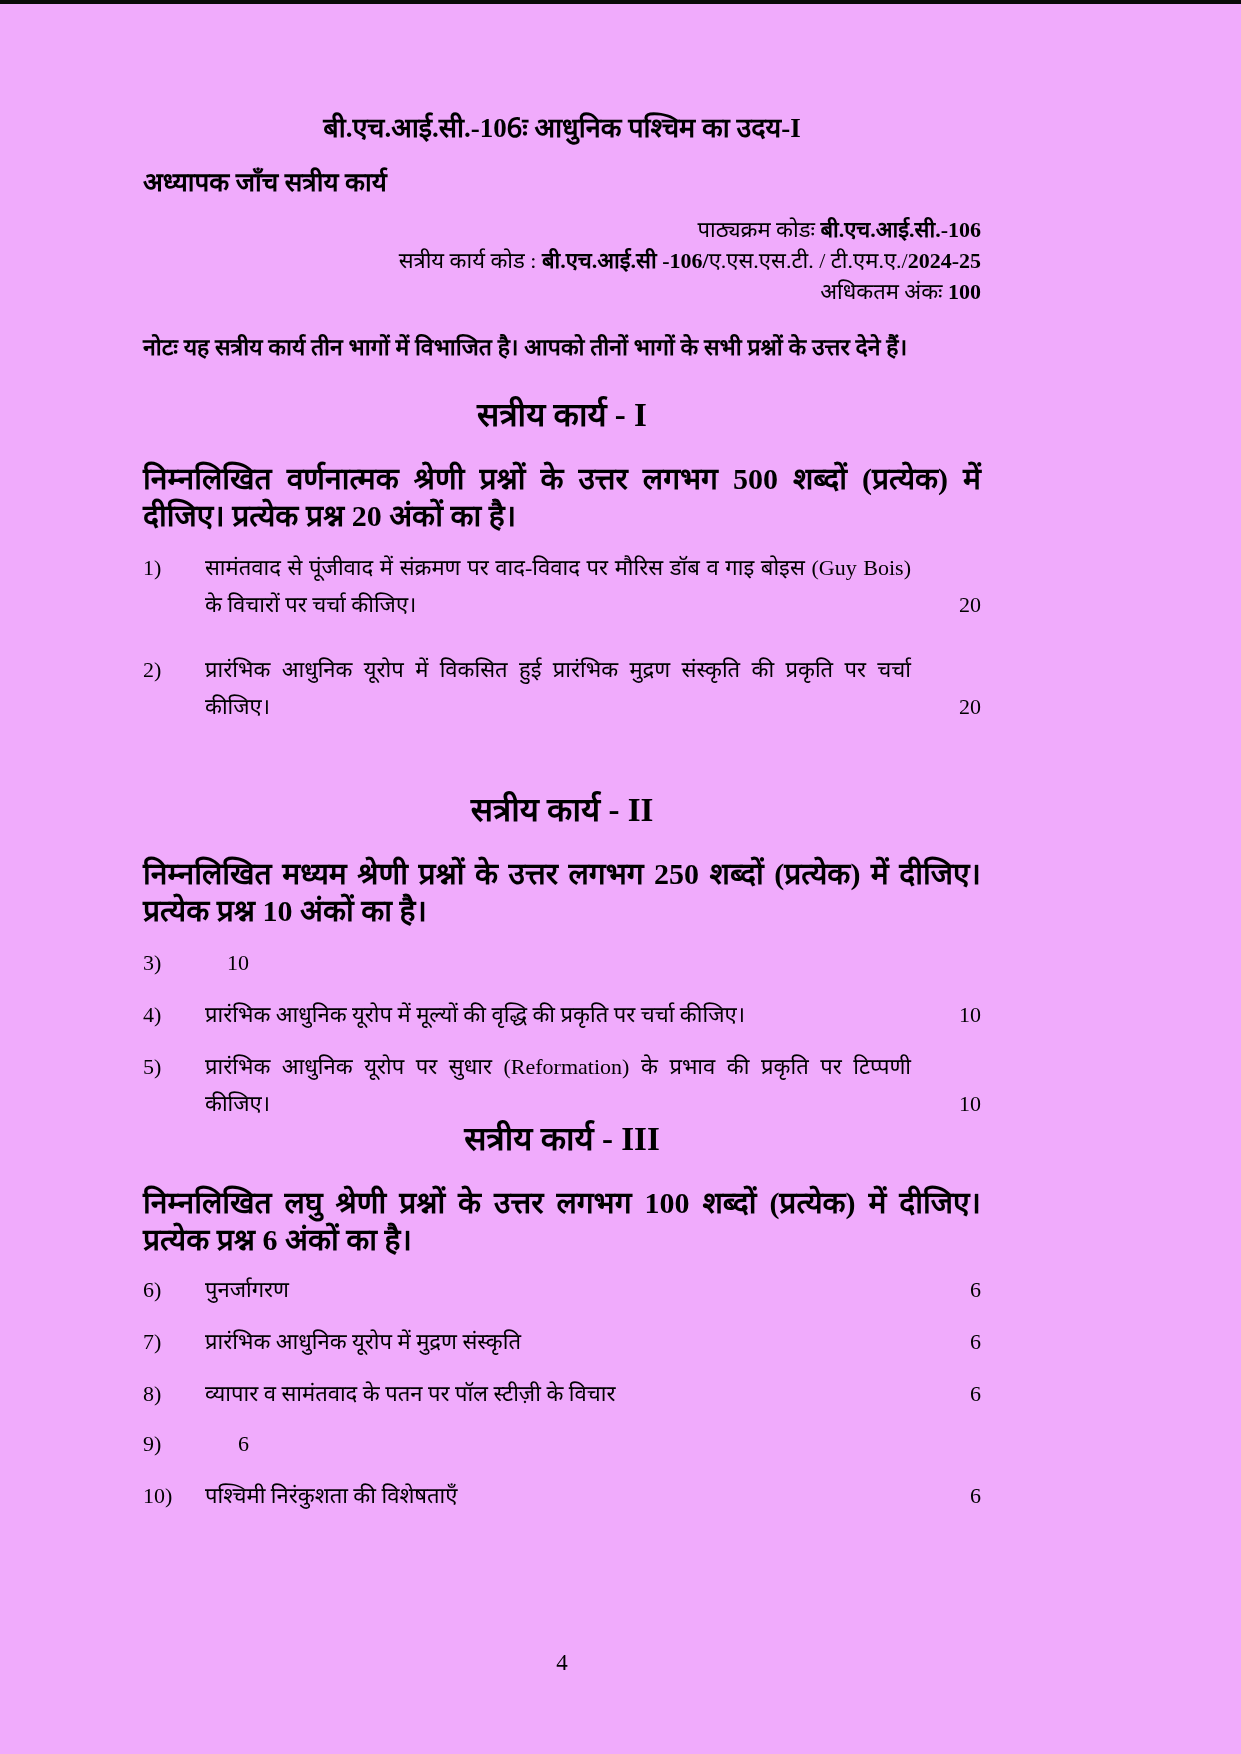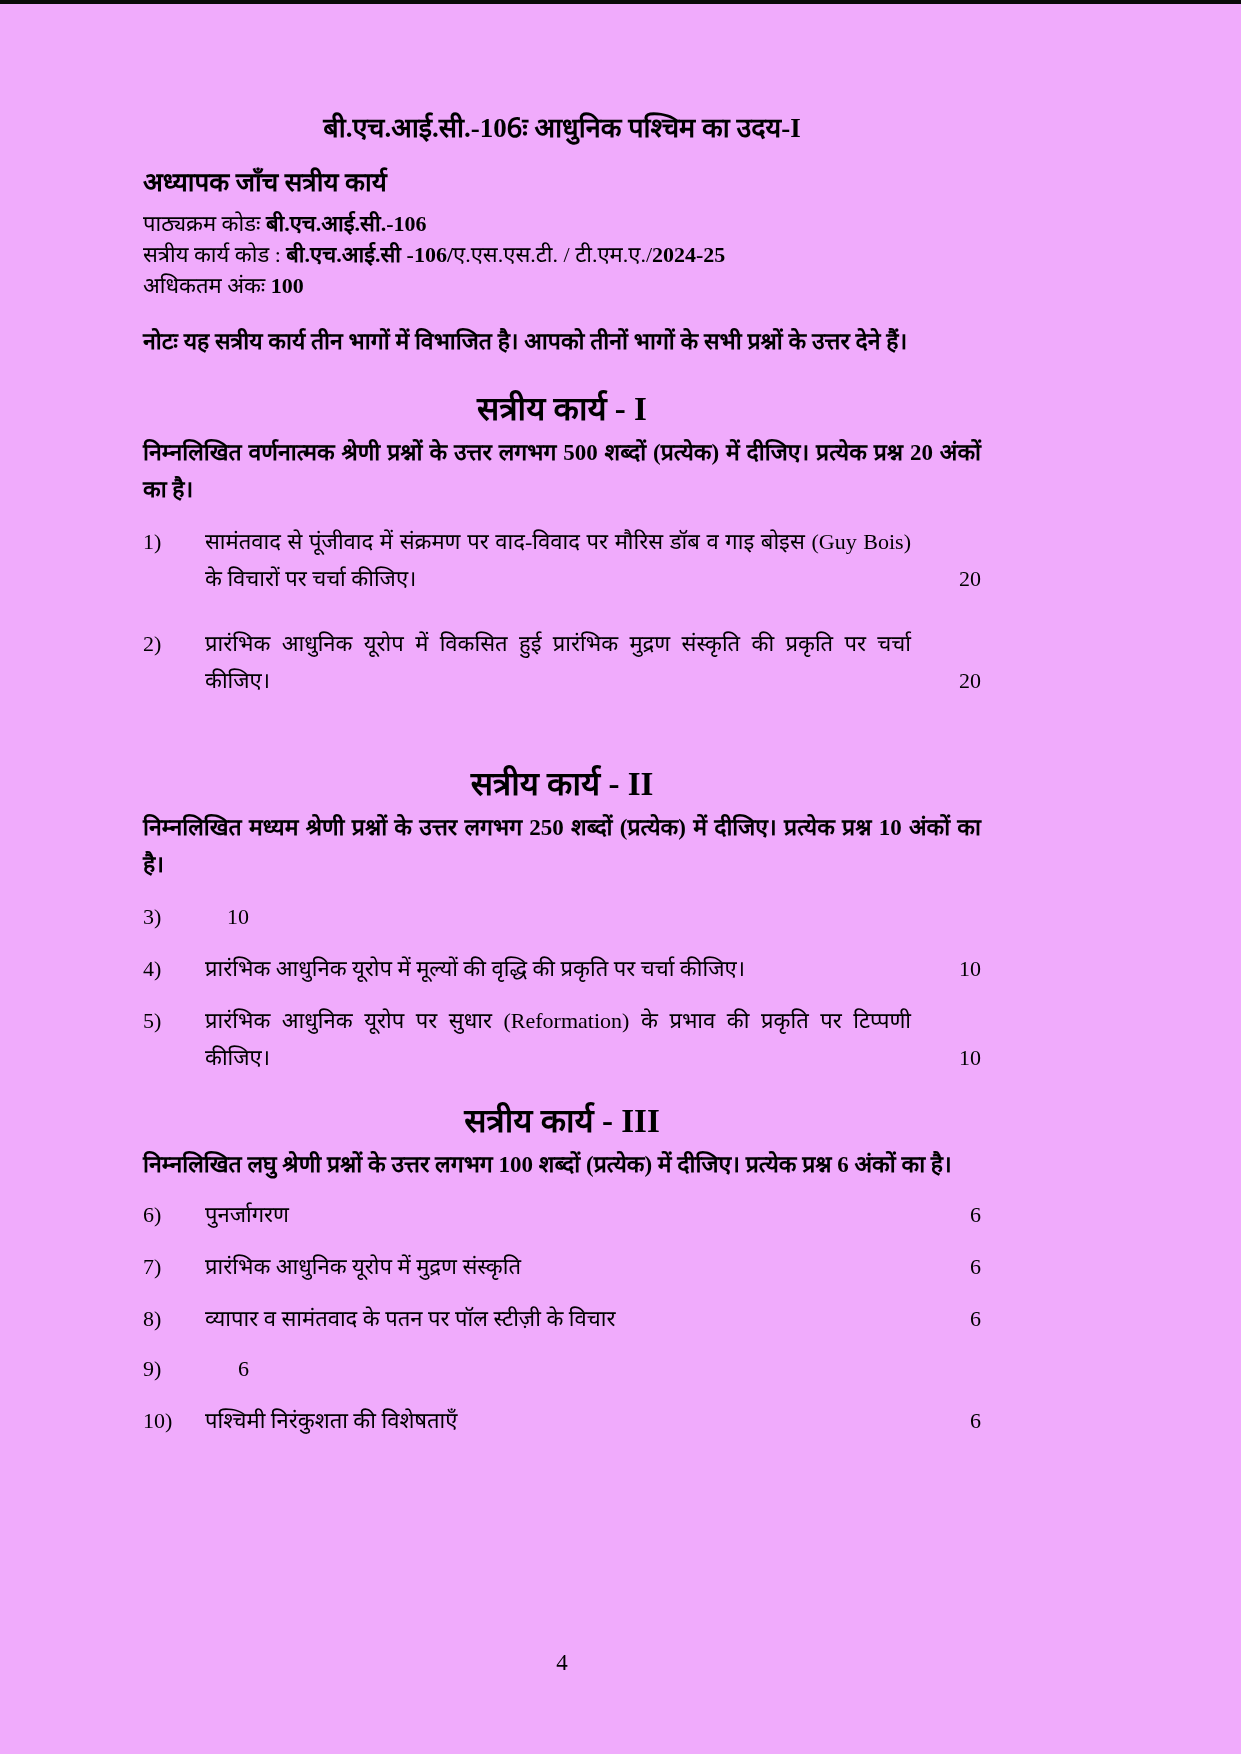--- a/index.html
+++ b/index.html
@@ -37,45 +37,46 @@
     line-height: 36px;
   }
   .doc-title-2 {
     margin-top: 20px;
     text-align: left;
     font-weight: bold;
     font-size: 26px;
     line-height: 34px;
   }
   .codes {
-    margin-top: 8px;
+    margin-top: 14px;
+    text-align: right;
     font-size: 22px;
     line-height: 31px;
   }
   .codes .b { font-weight: bold; }
   .note {
     margin-top: 22px;
     font-weight: bold;
     font-size: 23px;
     line-height: 37px;
     text-align: justify;
   }
   .section-heading {
     text-align: center;
     font-weight: bold;
     font-size: 33px;
     line-height: 34px;
   }
   #sec1-heading { margin-top: 32px; }
   #sec2-heading { margin-top: 68px; }
-  #sec3-heading { margin-top: 28px; }
+  #sec3-heading { }
   .instructions {
-    margin-top: 8px;
+    margin-top: 28px;
     font-weight: bold;
-    font-size: 23px;
+    font-size: 30px;
     line-height: 37px;
     text-align: justify;
   }
   .q-row {
     display: flex;
     font-size: 22px;
     line-height: 37px;
   }
   .q-num  { flex: 0 0 62px; }
   .q-text { flex: 1 1 auto; text-align: justify; padding-right: 26px; }

